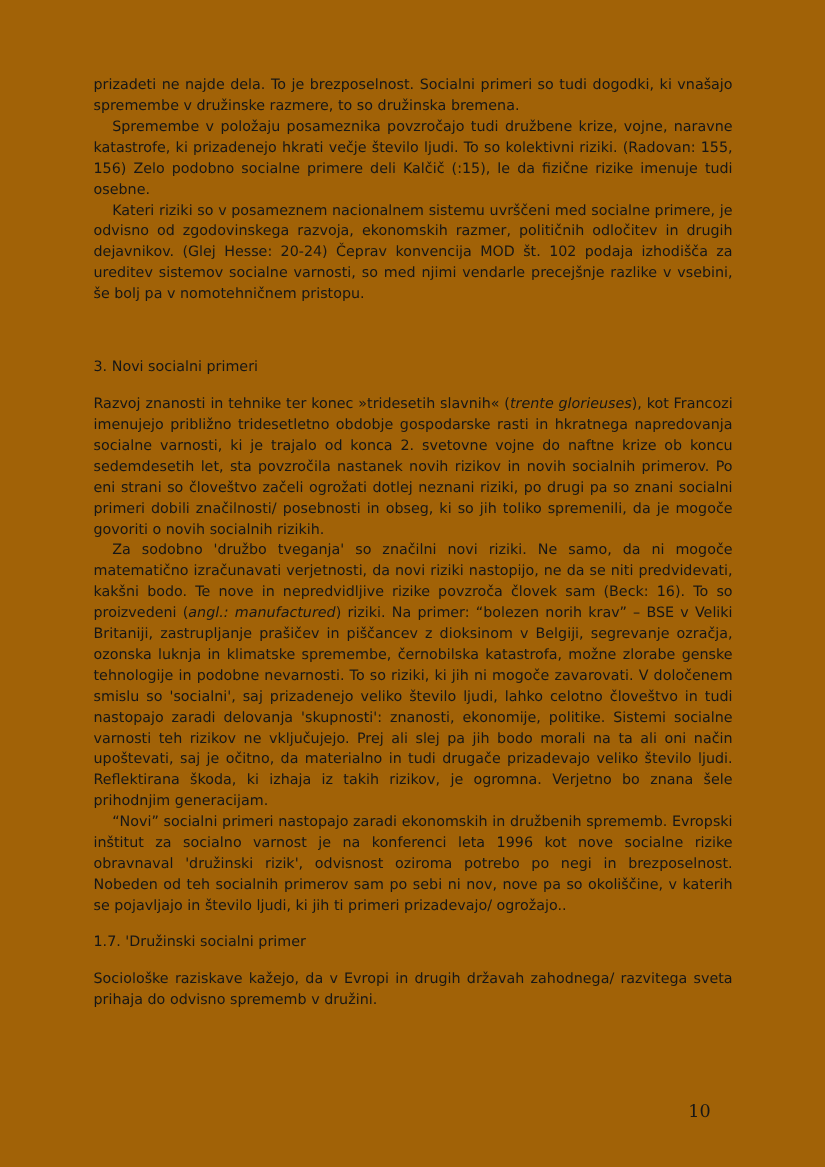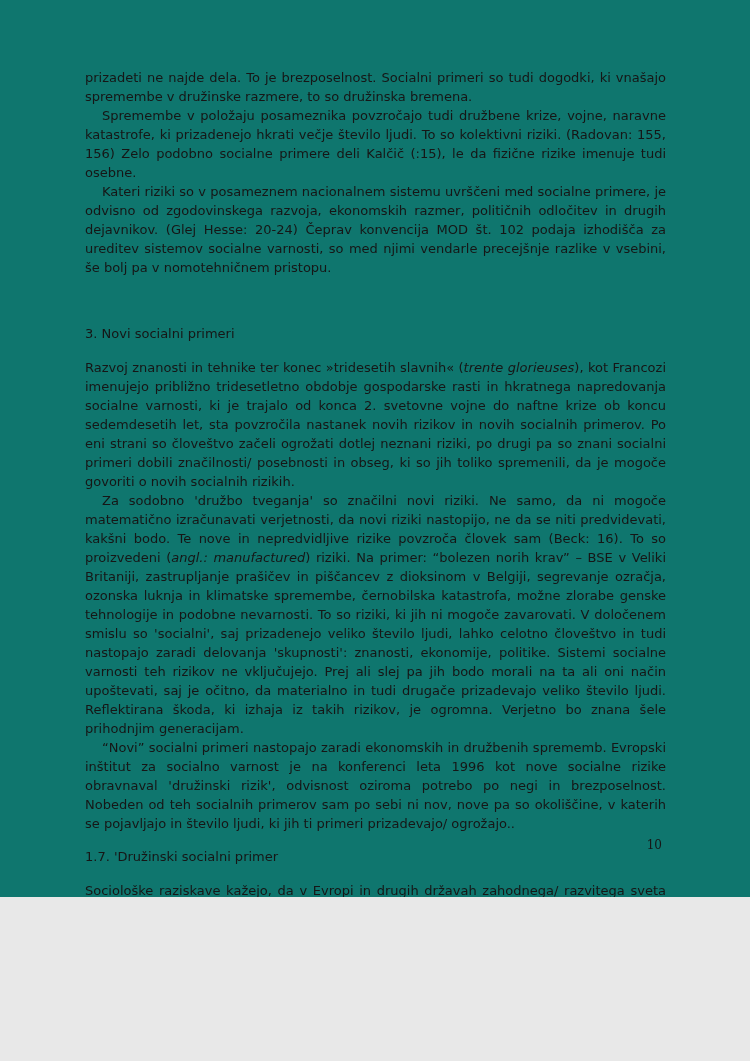--- a/index.html
+++ b/index.html
@@ -3,23 +3,23 @@
 <meta charset="utf-8">
 <style>
   html, body {
     margin: 0;
     padding: 0;
     background: #e8e8e8;
   }
   .page {
     position: relative;
     width: 750px;
-    height: 897px;
+    height: 1061px;
     margin: 0 auto;
-    background: #0f766e;
+    background: #a16207;
     font-family: "DejaVu Sans", "Liberation Sans", sans-serif;
     font-size: 13px;
     line-height: 19px;
     color: #161616;
     overflow: hidden;
   }
   .text-block {
     position: absolute;
     top: 68px;
     left: 85px;
@@ -35,24 +35,24 @@
   p.heading {
     text-align: left;
     font-weight: normal;
   }
   .gap-large { margin-top: 47px !important; }
   .gap       { margin-top: 15px !important; }
   .gap-small { margin-top: 14px !important; }
   .italic { font-style: italic; }
   .page-number {
     position: absolute;
-    right: 88px;
+    right: 104px;
     bottom: 42px;
     font-family: "DejaVu Serif", "Liberation Serif", serif;
-    font-size: 12px;
+    font-size: 16px;
     color: #161616;
   }
 </style>
 </head>
 <body>
 
 <div class="page">
   <div class="text-block">
 
     <p>prizadeti ne najde dela. To je brezposelnost. Socialni primeri so tudi dogodki, ki vnašajo spremembe v družinske razmere, to so družinska bremena.</p>

